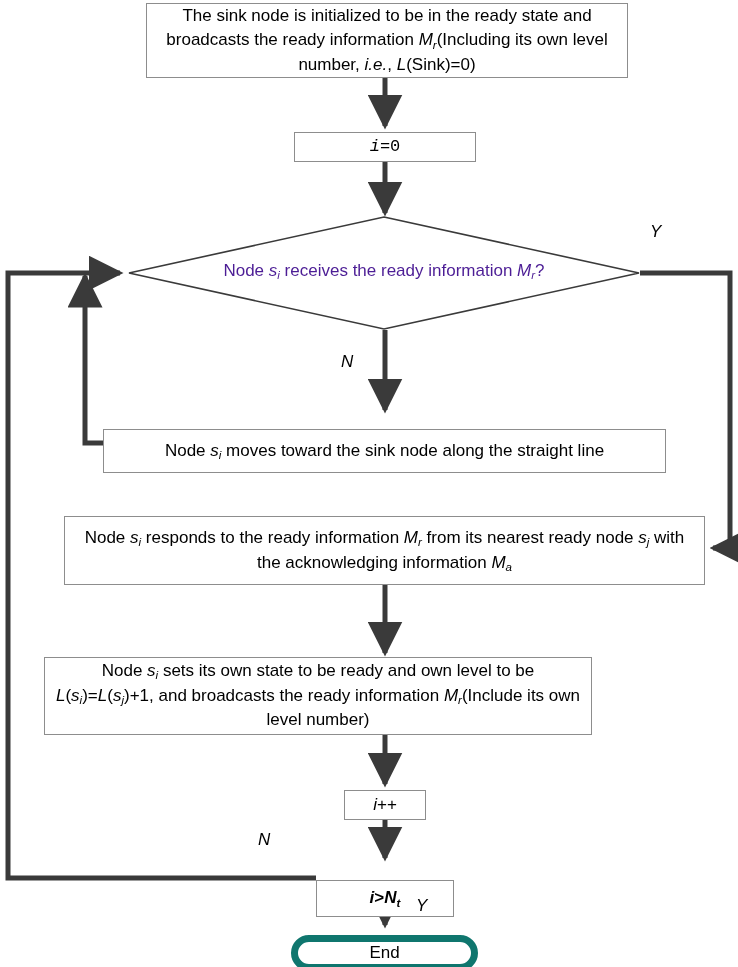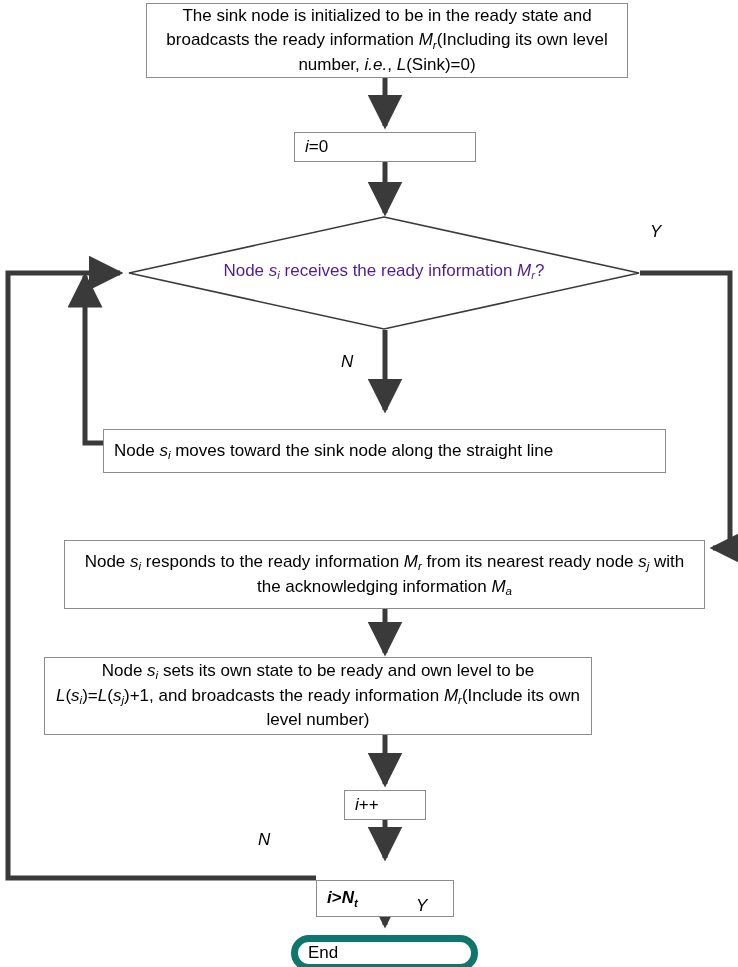--- a/index.html
+++ b/index.html
@@ -15,20 +15,21 @@
     width: 738px;
     height: 967px;
     background: #ffffff;
     overflow: hidden;
   }
   .node {
     position: absolute;
     box-sizing: border-box;
     display: flex;
     align-items: center;
+    justify-content: center;
     text-align: center;
     color: #000000;
     font-size: 17px;
     line-height: 1.45;
     background: #ffffff;
   }
   .rect {
     border: 1.5px solid #8d8d8d;
   }
   .terminator {
@@ -113,21 +114,21 @@
 
     <path d="M 385 896 L 385 925" stroke="#3a3a3a" stroke-width="5" fill="none" marker-end="url(#arrow)"></path>
   </svg>
 
   <div class="node rect" style="left:146px; top:3px; width:482px; height:75px;">
     <div class="txt">
       The sink node is initialized to be in the ready state and broadcasts the ready information <i class="v">M</i><sub>r</sub>(Including its own level number, <i class="v">i.e.</i>, <i class="v">L</i>(Sink)=0)
     </div>
   </div>
 
-  <div class="node rect" style="left:294px; top:132px; width:182px; height:30px;">
+  <div class="node rect" style="left:294px; top:132px; width:182px; height:30px;font-family:Liberation Mono, monospace;">
     <div class="txt"><i class="v">i</i>=0</div>
   </div>
 
   <div class="diamond-wrap" style="left:128px; top:216px; width:512px; height:114px;">
     <svg width="512" height="114">
       <polygon points="256,1 511,57 256,113 1,57" fill="#ffffff" stroke="#3a3a3a" stroke-width="1.6"></polygon>
     </svg>
     <div class="diamond-label" style="top:45px;">
       Node <i class="v">s</i><sub>i</sub> receives the ready information <i class="v">M</i><sub>r</sub>?
     </div>
@@ -136,21 +137,21 @@
   <div class="edge-label" style="left:650px; top:222px;">Y</div>
 
   <div class="edge-label" style="left:341px; top:352px;">N</div>
 
   <div class="node rect" style="left:103px; top:429px; width:563px; height:44px;">
     <div class="txt">
       Node <i class="v">s</i><sub>i</sub> moves toward the sink node along the straight line
     </div>
   </div>
 
-  <div class="node rect" style="left:64px; top:540px; width:641px; height:69px;">
+  <div class="node rect" style="left:64px; top:516px; width:641px; height:69px;">
     <div class="txt">
       Node <i class="v">s</i><sub>i</sub> responds to the ready information <i class="v">M</i><sub>r</sub> from its nearest ready node <i class="v">s</i><sub>j</sub> with the acknowledging information <i class="v">M</i><sub>a</sub>
     </div>
   </div>
 
   <div class="node rect" style="left:44px; top:657px; width:548px; height:78px;">
     <div class="txt">
       Node <i class="v">s</i><sub>i</sub> sets its own state to be ready and own level to be <i class="v">L</i>(<i class="v">s</i><sub>i</sub>)=<i class="v">L</i>(<i class="v">s</i><sub>j</sub>)+1, and broadcasts the ready information <i class="v">M</i><sub>r</sub>(Include its own level number)
     </div>
   </div>

